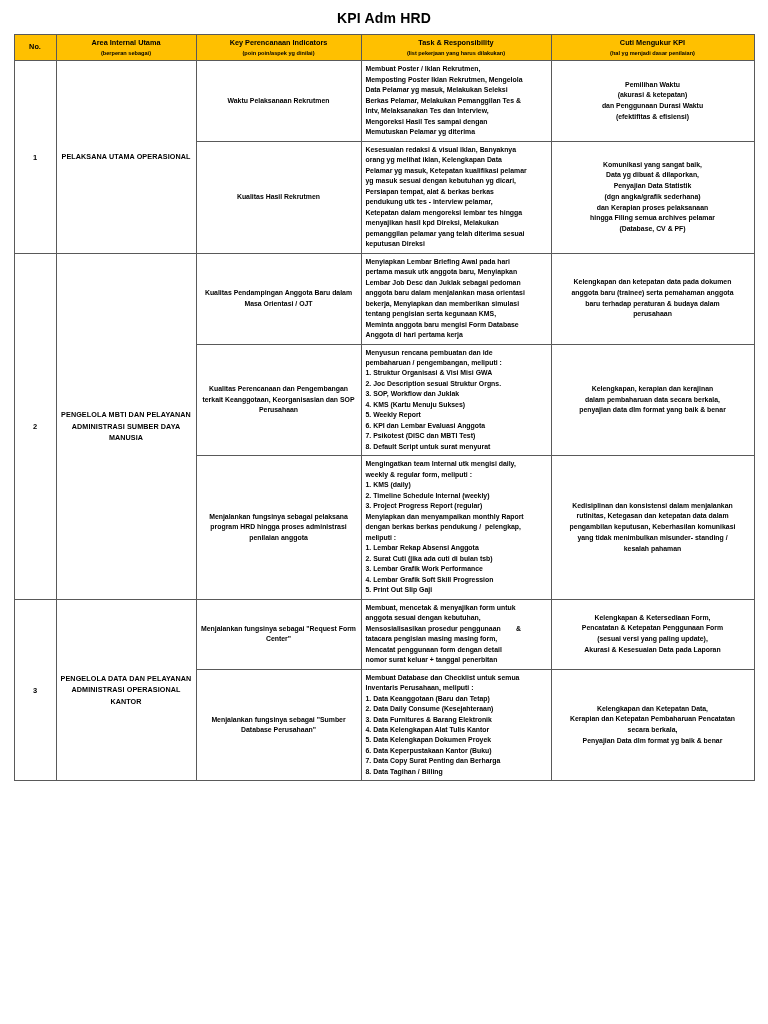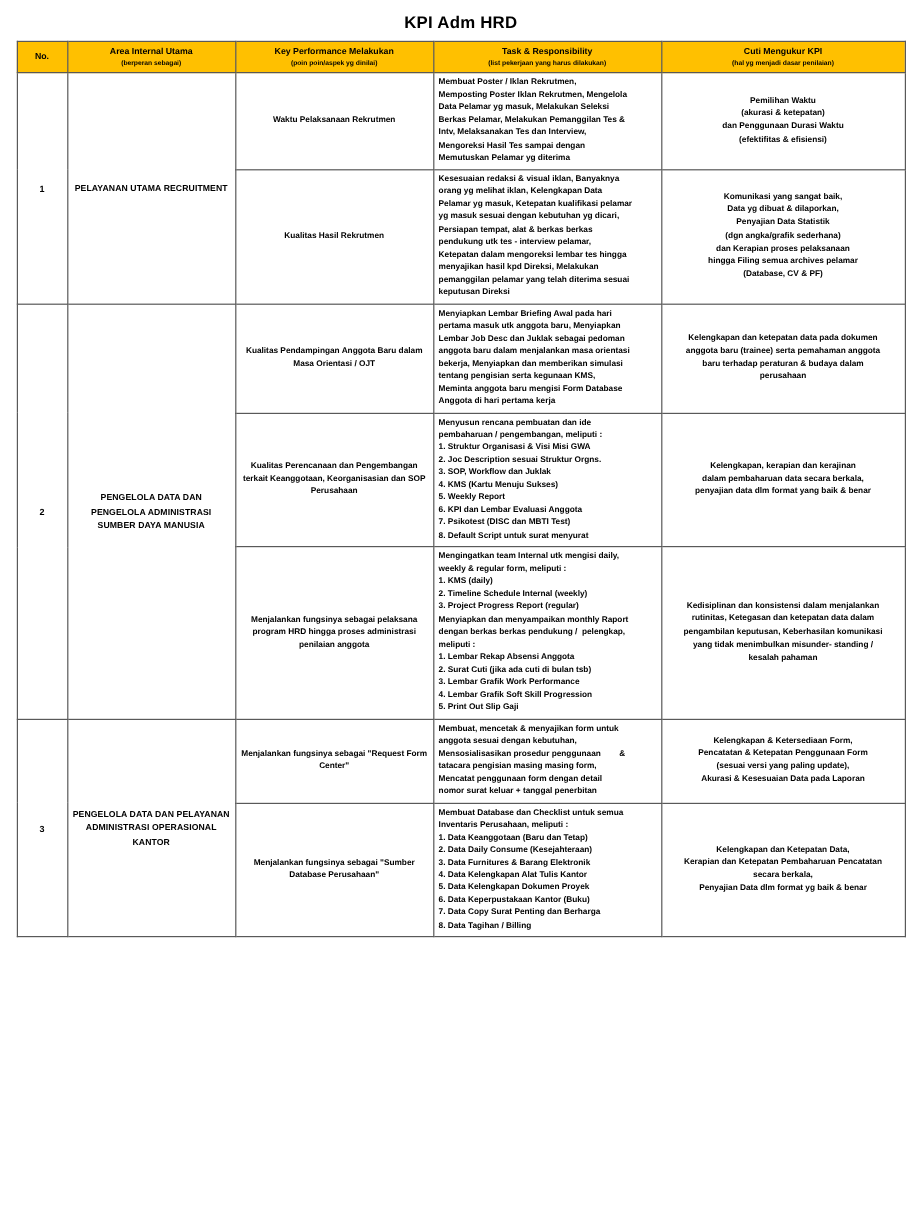--- a/index.html
+++ b/index.html
@@ -120,37 +120,37 @@
     <thead>
       <tr>
         <th>
           <span>No.</span>
         </th>
         <th>
           <span>Area Internal Utama</span>
           <span class="sub">(berperan sebagai)</span>
         </th>
         <th>
-          <span>Key Performance Melakukan</span>
+          <span>Key Perencanaan Indicators</span>
           <span class="sub">(poin poin/aspek yg dinilai)</span>
         </th>
         <th>
           <span>Task &amp; Responsibility</span>
           <span class="sub">(list pekerjaan yang harus dilakukan)</span>
         </th>
         <th>
           <span>Cuti Mengukur KPI</span>
           <span class="sub">(hal yg menjadi dasar penilaian)</span>
         </th>
       </tr>
     </thead>
     <tbody id="kpi-body">
         <tr>
           <td class="no-cell" rowspan="2">1</td>
-          <td class="area-cell" rowspan="2">PELAYANAN UTAMA RECRUITMENT</td>
+          <td class="area-cell" rowspan="2">PELAKSANA UTAMA OPERASIONAL</td>
           <td class="kpi-cell">Waktu Pelaksanaan Rekrutmen</td>
           <td class="task-cell">
             <div class="lines">
               <span>Membuat Poster / Iklan Rekrutmen,</span>
               <span>Memposting Poster Iklan Rekrutmen, Mengelola</span>
               <span>Data Pelamar yg masuk, Melakukan Seleksi</span>
               <span>Berkas Pelamar, Melakukan Pemanggilan Tes &amp;</span>
               <span>Intv, Melaksanakan Tes dan Interview,</span>
               <span>Mengoreksi Hasil Tes sampai dengan</span>
               <span>Memutuskan Pelamar yg diterima</span>
@@ -188,21 +188,21 @@
               <span>Penyajian Data Statistik</span>
               <span>(dgn angka/grafik sederhana)</span>
               <span>dan Kerapian proses pelaksanaan</span>
               <span>hingga Filing semua archives pelamar</span>
               <span>(Database, CV &amp; PF)</span>
             </div>
           </td>
         </tr>
         <tr>
           <td class="no-cell" rowspan="3">2</td>
-          <td class="area-cell" rowspan="3">PENGELOLA DATA DAN PENGELOLA ADMINISTRASI SUMBER DAYA MANUSIA</td>
+          <td class="area-cell" rowspan="3">PENGELOLA MBTI DAN PELAYANAN ADMINISTRASI SUMBER DAYA MANUSIA</td>
           <td class="kpi-cell">Kualitas Pendampingan Anggota Baru dalam Masa Orientasi / OJT</td>
           <td class="task-cell">
             <div class="lines">
               <span>Menyiapkan Lembar Briefing Awal pada hari</span>
               <span>pertama masuk utk anggota baru, Menyiapkan</span>
               <span>Lembar Job Desc dan Juklak sebagai pedoman</span>
               <span>anggota baru dalam menjalankan masa orientasi</span>
               <span>bekerja, Menyiapkan dan memberikan simulasi</span>
               <span>tentang pengisian serta kegunaan KMS,</span>
               <span>Meminta anggota baru mengisi Form Database</span>

